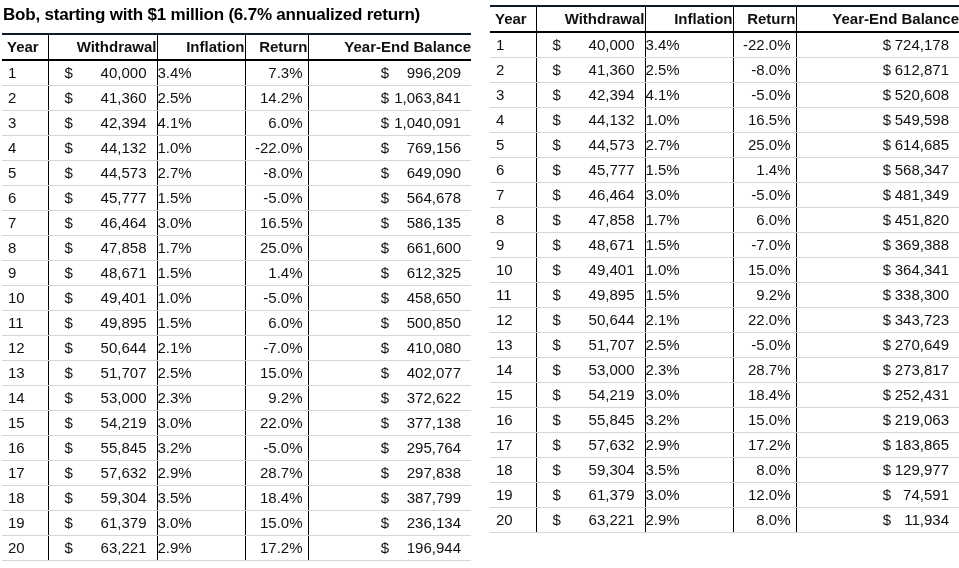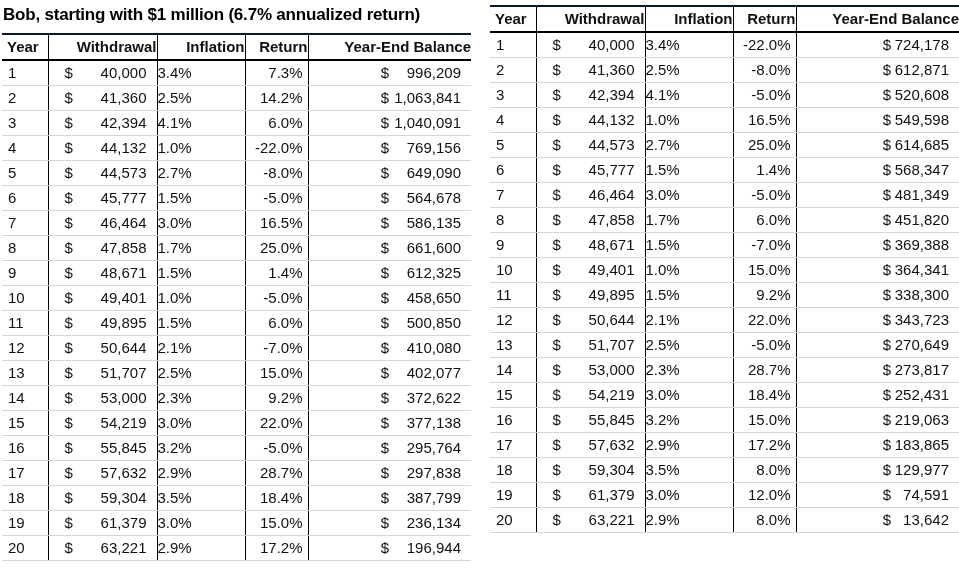--- a/index.html
+++ b/index.html
@@ -389,19 +389,19 @@
             <td class="money"><span class="cur">$</span><span class="val">61,379</span></td>
             <td class="pct-c">3.0%</td>
             <td class="pct-r">12.0%</td>
             <td class="bal"><span class="cur">$</span><span class="val">74,591</span></td>
           </tr>
           <tr>
             <td class="year">20</td>
             <td class="money"><span class="cur">$</span><span class="val">63,221</span></td>
             <td class="pct-c">2.9%</td>
             <td class="pct-r">8.0%</td>
-            <td class="bal"><span class="cur">$</span><span class="val">13,642</span></td>
+            <td class="bal"><span class="cur">$</span><span class="val">11,934</span></td>
           </tr>
         </tbody>
     </table>
   </section>
 
 </div>
 
 </body></html>

